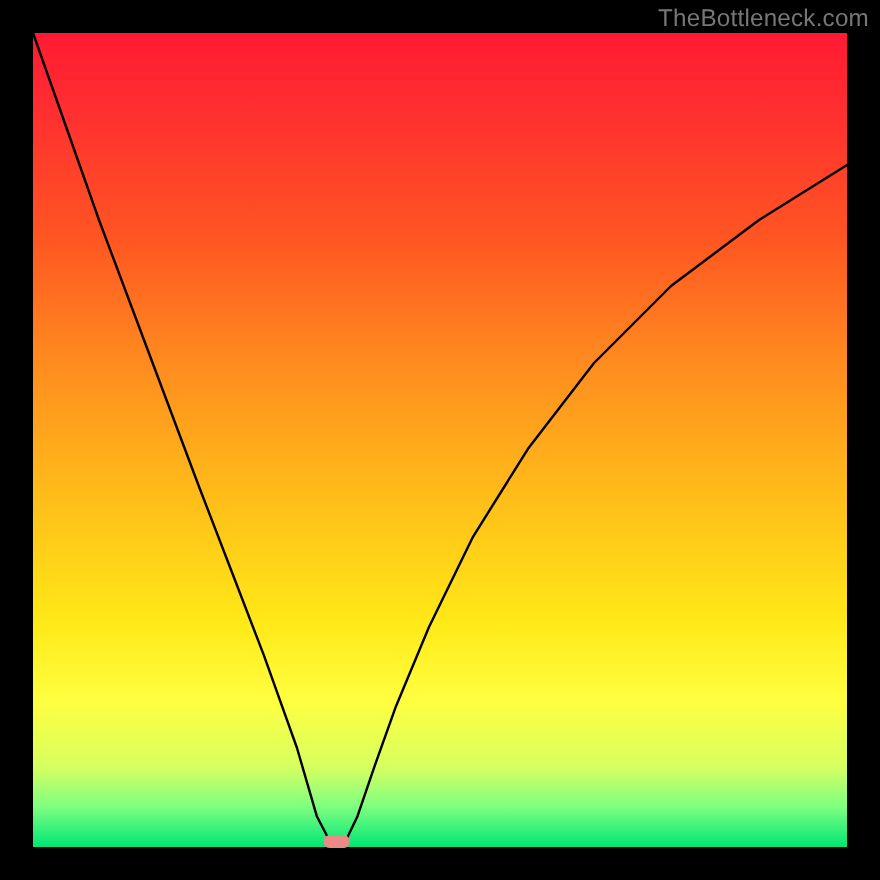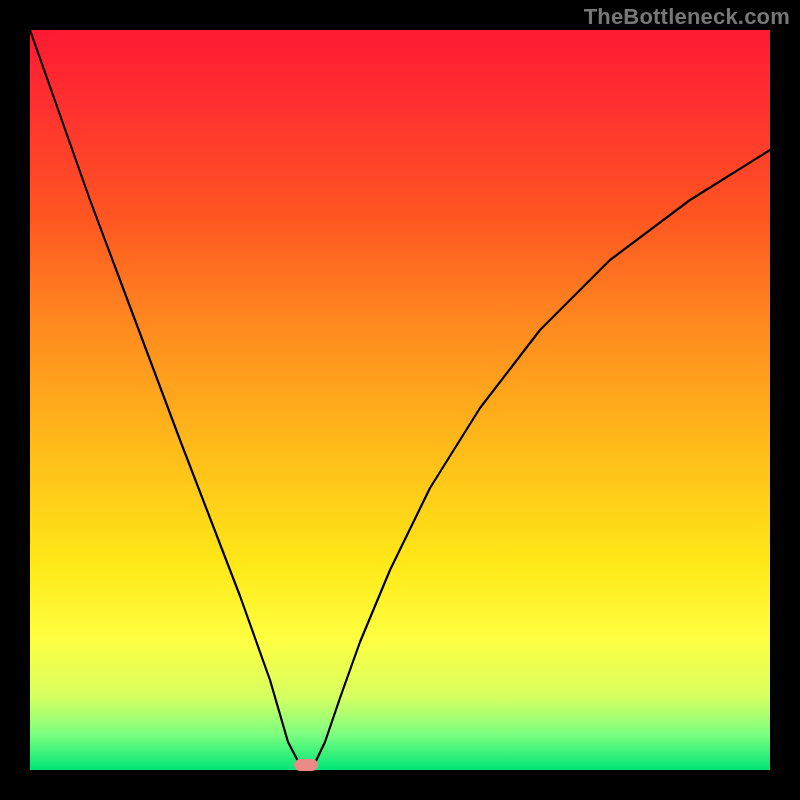--- a/index.html
+++ b/index.html
@@ -35,21 +35,21 @@
       #80ff80 95%,
       #00e676 100%
     );
   }
   .watermark {
     position: absolute;
     top: 4px;
     right: 10px;
     color: #777;
     font-size: 22px;
-    font-weight: 700;
+    font-weight: 400;
     letter-spacing: 0.2px;
     user-select: none;
   }
   .marker {
     position: absolute;
     width: 24px;
     height: 12px;
     border-radius: 6px;
     background: #e98a86;
     transform: translate(-50%, -50%);

